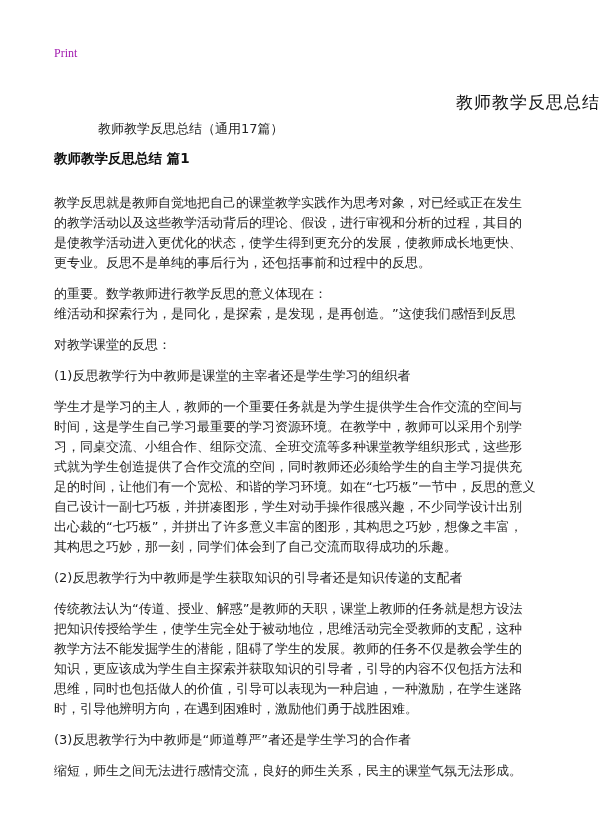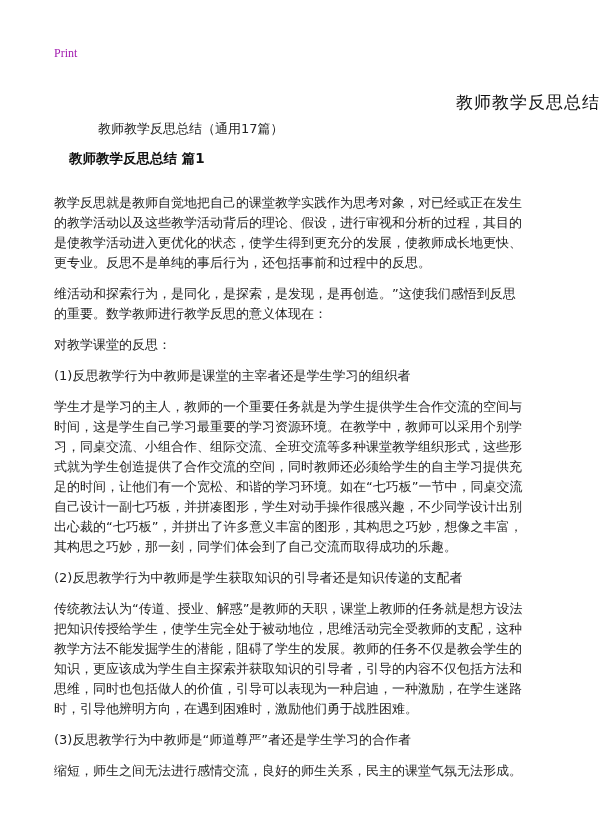--- a/index.html
+++ b/index.html
@@ -42,21 +42,20 @@
       color: #222;
       margin-left: 44px;
     }
     .section-heading {
       position: absolute;
       left: 54px;
       top: 150px;
       font-size: 13.5px;
       font-weight: bold;
       color: #111;
-      margin-left: 15px;
     }
     .body {
       position: absolute;
       left: 54px;
       top: 153px;
       width: 500px;
     }
     .para {
       font-size: 13px;
       line-height: 20px;
@@ -81,38 +80,38 @@
 <div class="body" id="doc-body" style="top:153px;margin-top:40px;">
 
   <p class="para">
     <span class="line">教学反思就是教师自觉地把自己的课堂教学实践作为思考对象，对已经或正在发生</span>
     <span class="line">的教学活动以及这些教学活动背后的理论、假设，进行审视和分析的过程，其目的</span>
     <span class="line">是使教学活动进入更优化的状态，使学生得到更充分的发展，使教师成长地更快、</span>
     <span class="line">更专业。反思不是单纯的事后行为，还包括事前和过程中的反思。</span>
   </p>
 
   <p class="para">
+    <span class="line">的重要。数学教师进行教学反思的意义体现在：</span>
     <span class="line">维活动和探索行为，是同化，是探索，是发现，是再创造。”这使我们感悟到反思</span>
-    <span class="line">的重要。数学教师进行教学反思的意义体现在：</span>
   </p>
 
   <p class="para">
     <span class="line">对教学课堂的反思：</span>
   </p>
 
   <p class="para">
     <span class="line">(1)反思教学行为中教师是课堂的主宰者还是学生学习的组织者</span>
   </p>
 
   <p class="para">
     <span class="line">学生才是学习的主人，教师的一个重要任务就是为学生提供学生合作交流的空间与</span>
     <span class="line">时间，这是学生自己学习最重要的学习资源环境。在教学中，教师可以采用个别学</span>
     <span class="line">习，同桌交流、小组合作、组际交流、全班交流等多种课堂教学组织形式，这些形</span>
     <span class="line">式就为学生创造提供了合作交流的空间，同时教师还必须给学生的自主学习提供充</span>
-    <span class="line">足的时间，让他们有一个宽松、和谐的学习环境。如在“七巧板”一节中，同桌交流</span>
+    <span class="line">足的时间，让他们有一个宽松、和谐的学习环境。如在“七巧板”一节中，反思的意义</span>
     <span class="line">自己设计一副七巧板，并拼凑图形，学生对动手操作很感兴趣，不少同学设计出别</span>
     <span class="line">出心裁的“七巧板”，并拼出了许多意义丰富的图形，其构思之巧妙，想像之丰富，</span>
     <span class="line">其构思之巧妙，那一刻，同学们体会到了自己交流而取得成功的乐趣。</span>
   </p>
 
   <p class="para">
     <span class="line">(2)反思教学行为中教师是学生获取知识的引导者还是知识传递的支配者</span>
   </p>
 
   <p class="para">

